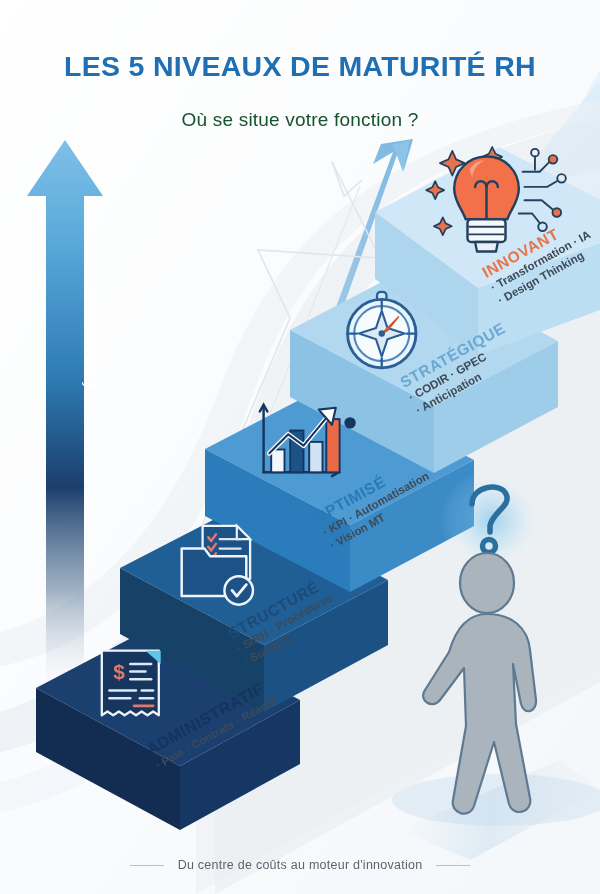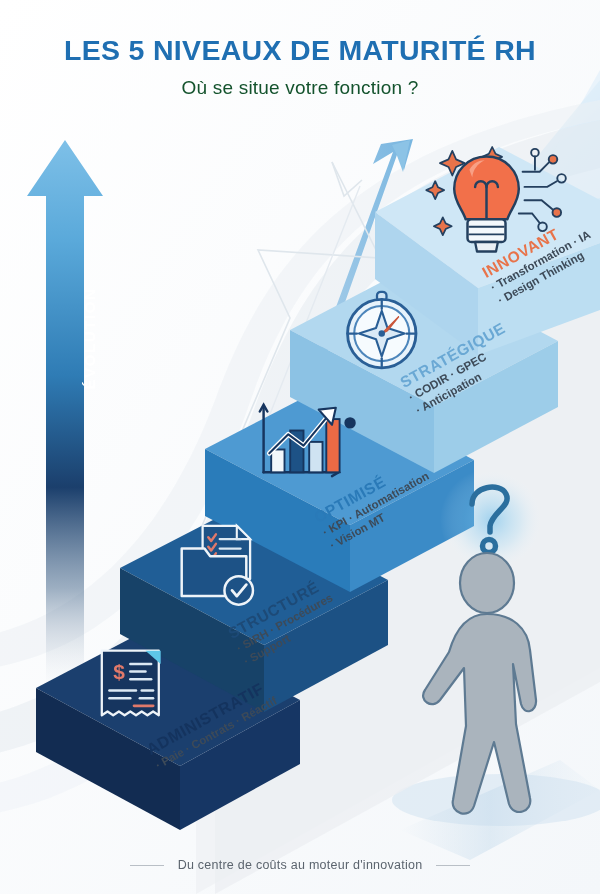--- a/index.html
+++ b/index.html
@@ -10,21 +10,21 @@
     font-family:"Liberation Sans","DejaVu Sans",sans-serif;
     position:relative;
   }
   #stage{position:absolute;inset:0;width:600px;height:894px;overflow:hidden;background:#fdfdfd;}
   .layer{position:absolute;inset:0;width:600px;height:894px;}
   svg.layer{display:block;}
 
   
   .header{position:absolute;left:0;top:0;width:600px;text-align:center;z-index:40;}
   .title{
-    margin:0;padding-top:36px;
+    margin:16px;padding-top:36px;
     font-size:28.5px;font-weight:bold;letter-spacing:.3px;
     color:#1f6fb2;line-height:1.05;
   }
   .subtitle{
     margin:0;padding-top:11px;
     font-size:19px;font-weight:400;color:#14532d;letter-spacing:.2px;
   }
 
   
   .evo-label{

